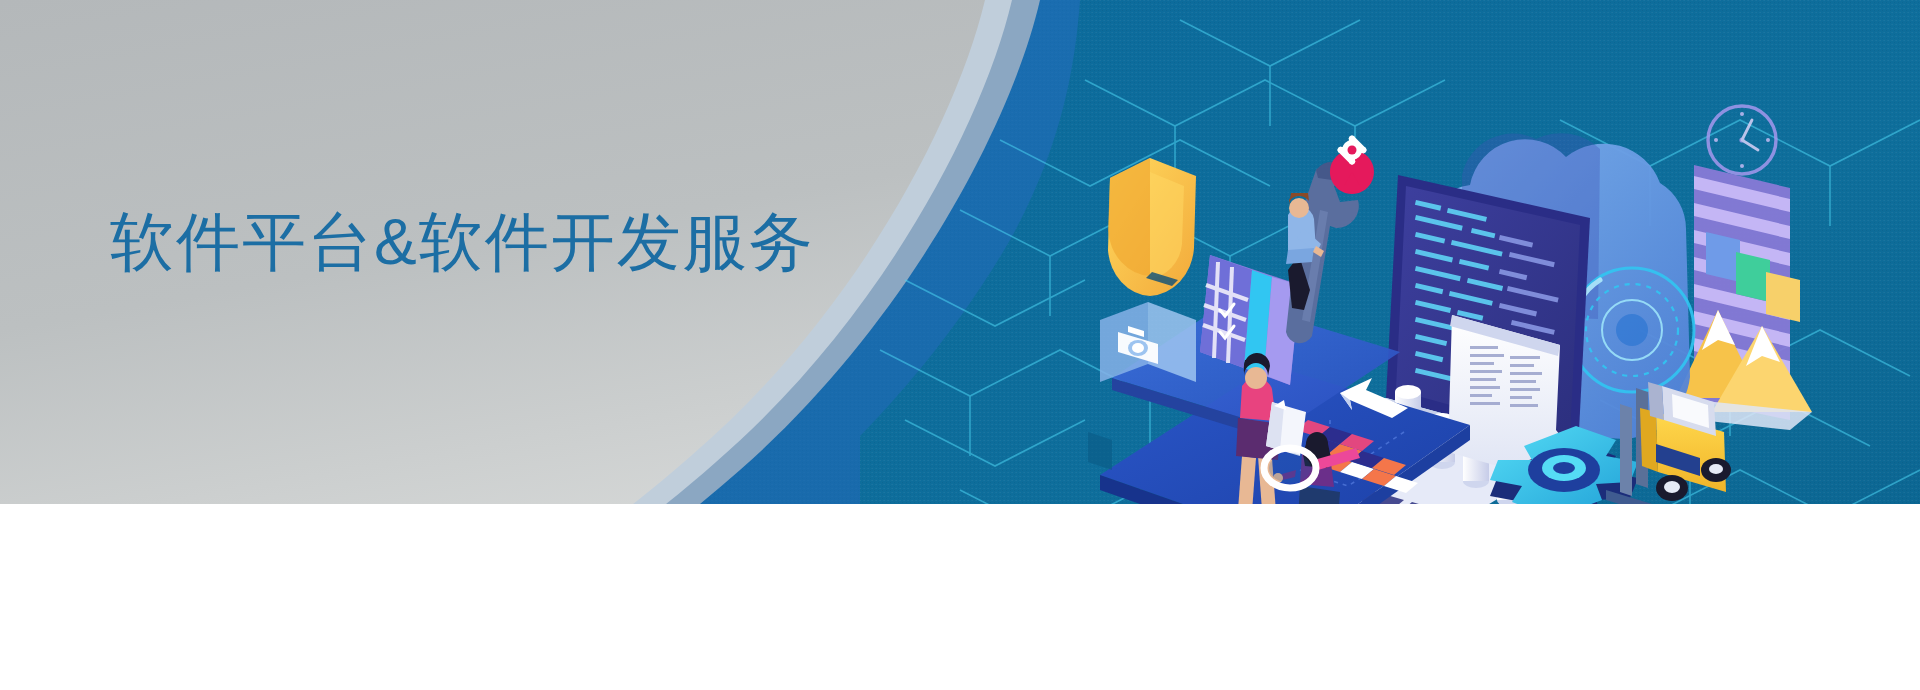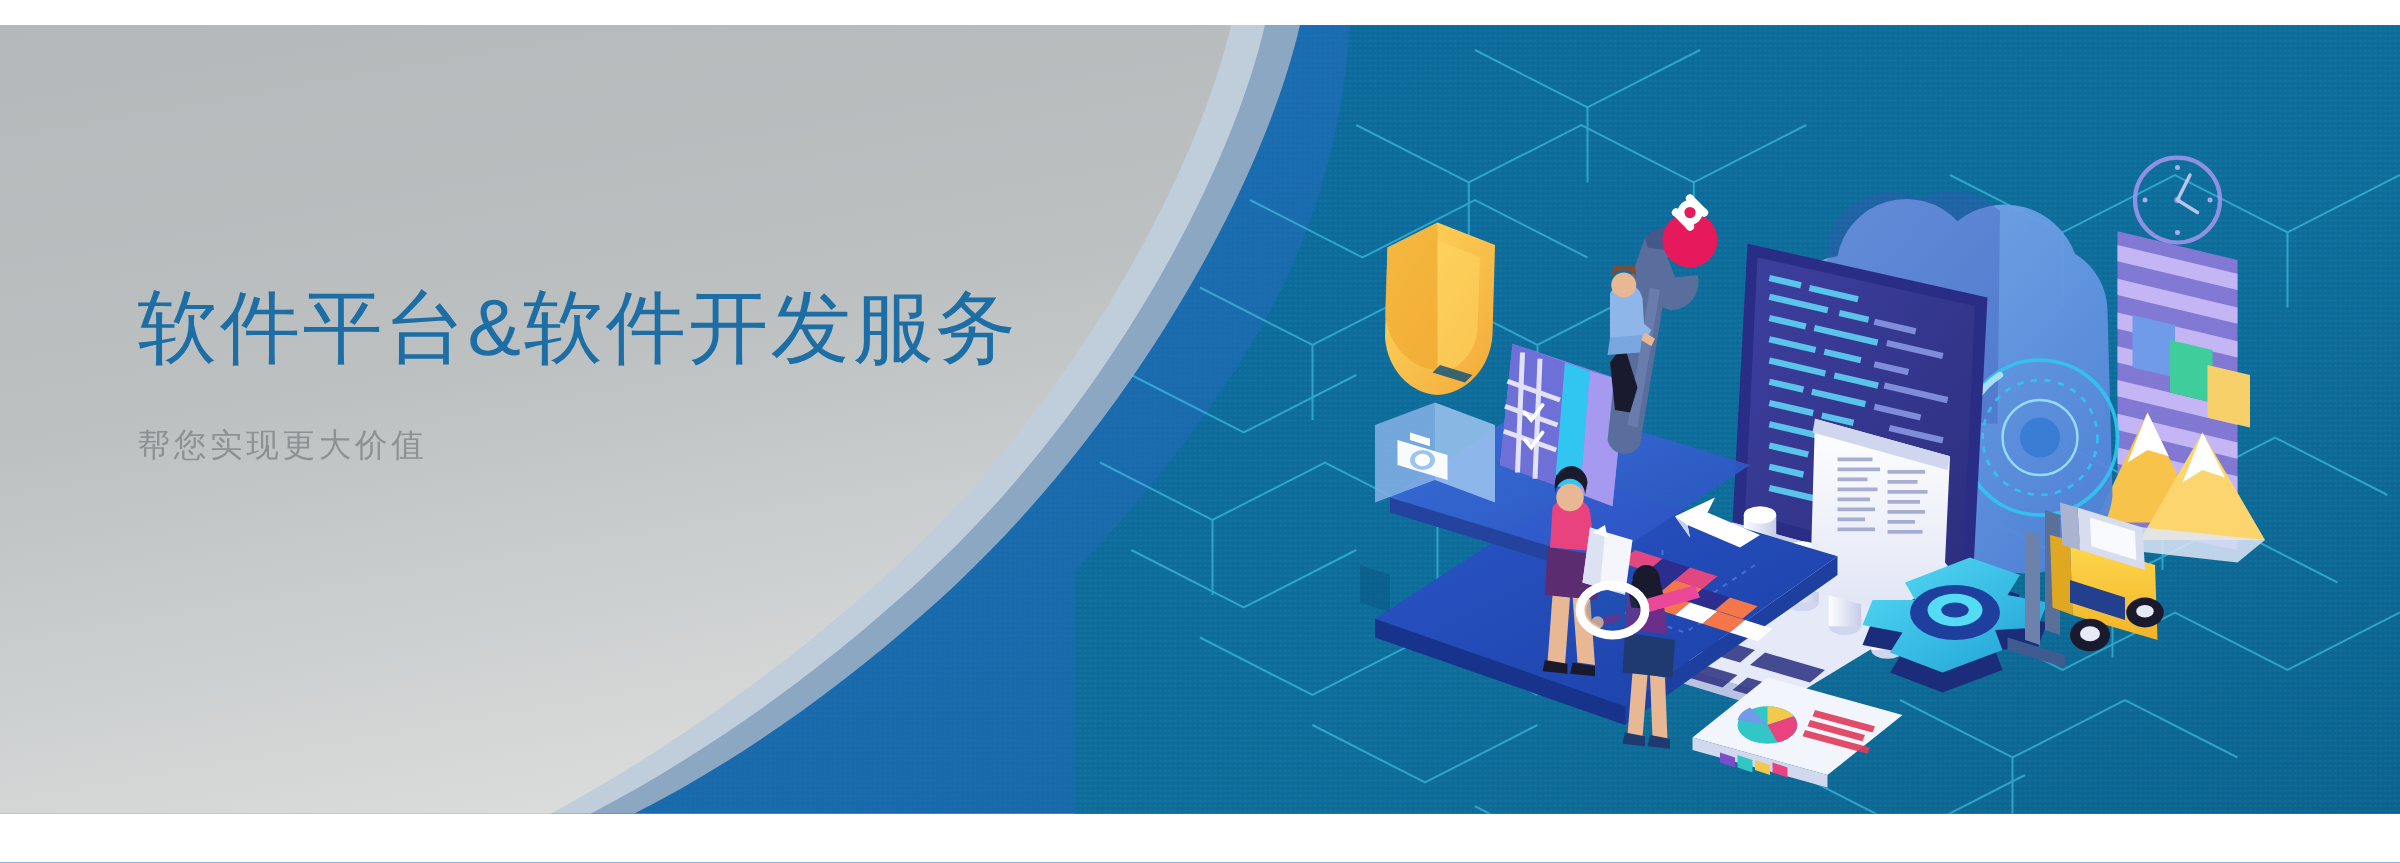--- a/index.html
+++ b/index.html
@@ -4,24 +4,23 @@
 <title>Software Platform Banner</title>
 <style>
   * { margin:0; padding:0; box-sizing:border-box; }
   html,body { background:#ffffff; }
   body {
     font-family:"Liberation Sans","DejaVu Sans",sans-serif;
   }
   #banner {
     position:relative;
     width:1920px;
-    height:631px;
+    height:504px;
     overflow:hidden;
     background:#1a6cb0;
-    margin-top:20px;
   }
   #bgsvg, #illussvg {
     position:absolute; left:0; top:0;
     width:1920px; height:690px;
     display:block;
   }
   #illussvg { pointer-events:none; }
   .text-block {
     position:absolute;
     left:110px;
@@ -545,16 +544,15 @@
     <g>
       <path d="M1152 272 L1178 280 L1172 286 L1146 278 Z" fill="#0a4f7a" opacity="0.8"></path>
     </g>
     <g>
       <path d="M1088 432 L1112 440 L1112 470 L1088 462 Z" fill="#0a5a86" opacity="0.6"></path>
     </g>
   </svg>
 
   <div class="text-block">
     <div class="headline">软件平台&amp;软件开发服务</div>
-    <div class="subline">帮您实现更大价值</div>
   </div>
 
 </div>
 
 </body></html>

